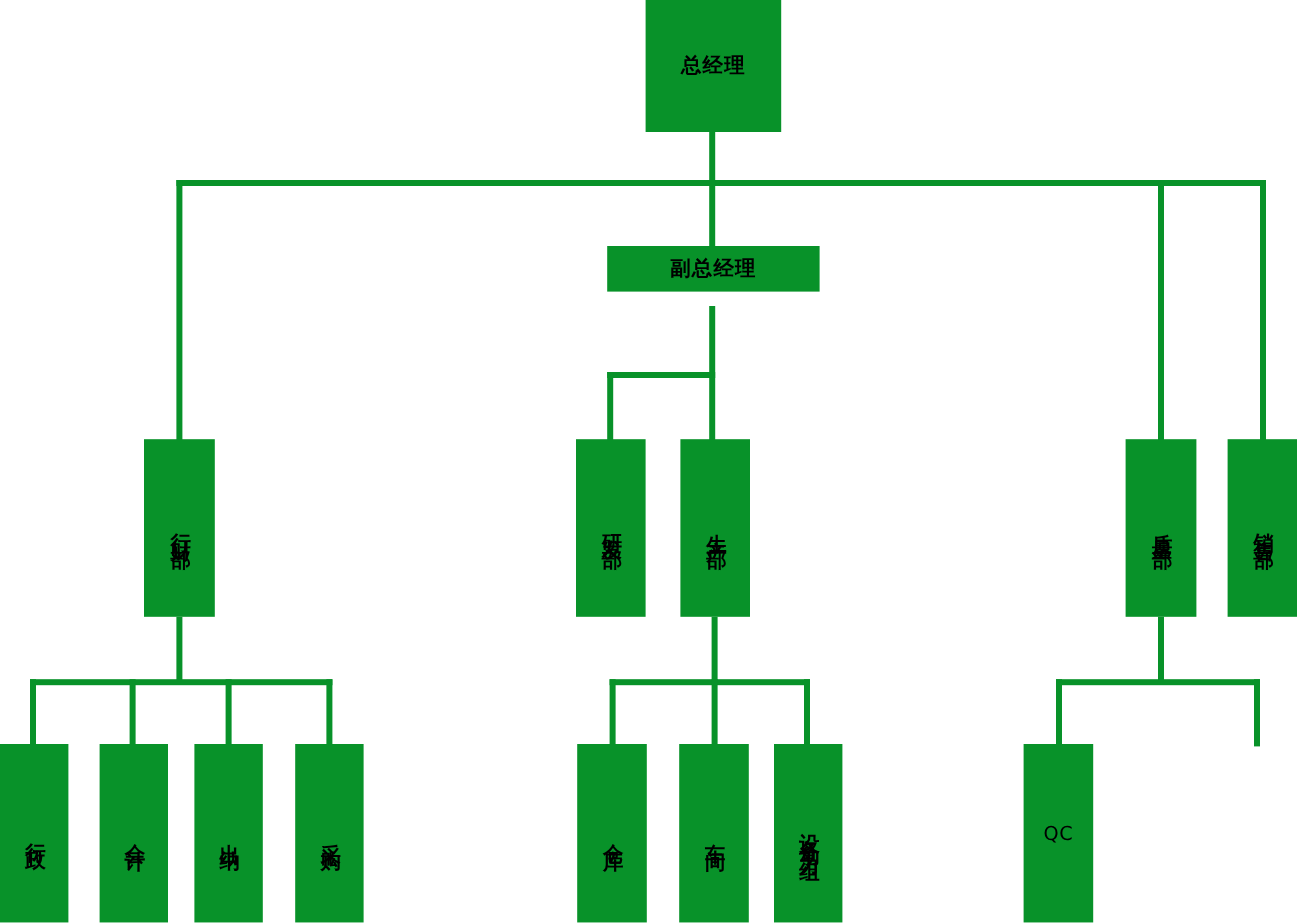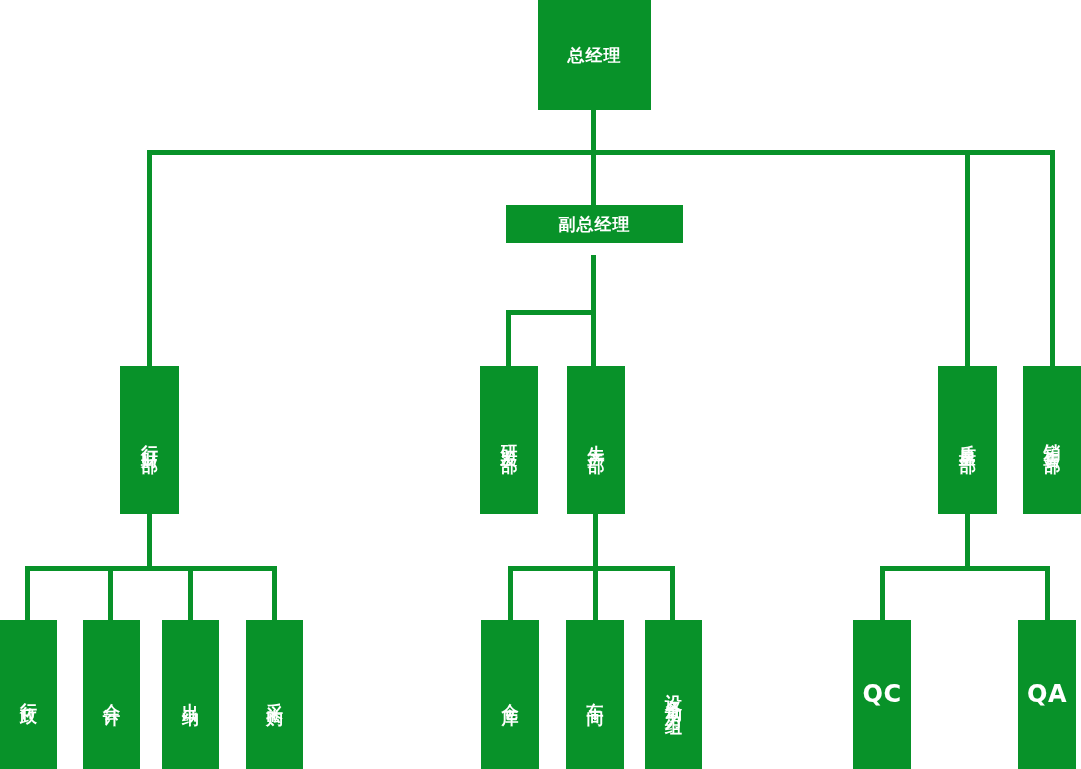--- a/index.html
+++ b/index.html
@@ -13,40 +13,40 @@
   #org-chart {
     position: relative;
     width: 1081px;
     height: 769px;
     background: #ffffff;
     overflow: hidden;
   }
   .node {
     position: absolute;
     background: #089229;
-    color: #ffffff;
+    color: #000000;
     display: flex;
     align-items: center;
     justify-content: center;
     text-align: center;
     box-sizing: border-box;
     font-size: 17px;
     font-weight: 700;
     letter-spacing: 1px;
     line-height: 1.35;
   }
   .node.vertical {
     writing-mode: vertical-rl;
     text-orientation: upright;
     letter-spacing: 6px;
     line-height: 1;
   }
   .node.latin {
-    font-size: 24px;
-    font-weight: 700;
+    font-size: 16px;
+    font-weight: 400;
     letter-spacing: 0.5px;
   }
   .conn {
     position: absolute;
     background: #089229;
   }
 </style>
 </head>
 <body>
 
@@ -110,15 +110,14 @@
   <div class="node vertical" style="left:246px; top:620px; width:57px; height:149px;">采购</div>
 
   <div class="node vertical" style="left:481px; top:620px; width:58px; height:149px;">仓库</div>
 
   <div class="node vertical" style="left:566px; top:620px; width:58px; height:149px;">车间</div>
 
   <div class="node vertical" style="left:645px; top:620px; width:57px; height:149px;">设备动力组</div>
 
   <div class="node latin" style="left:853px; top:620px; width:58px; height:149px;">QC</div>
 
-  <div class="node latin" style="left:1018px; top:620px; width:58px; height:149px;">QA</div>
 
 </div>
 
 </body></html>

